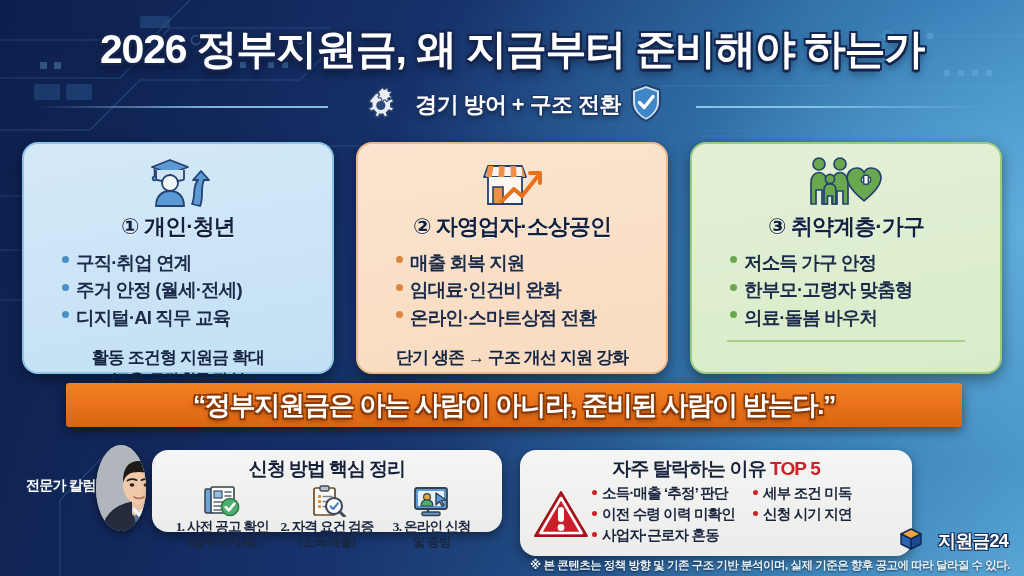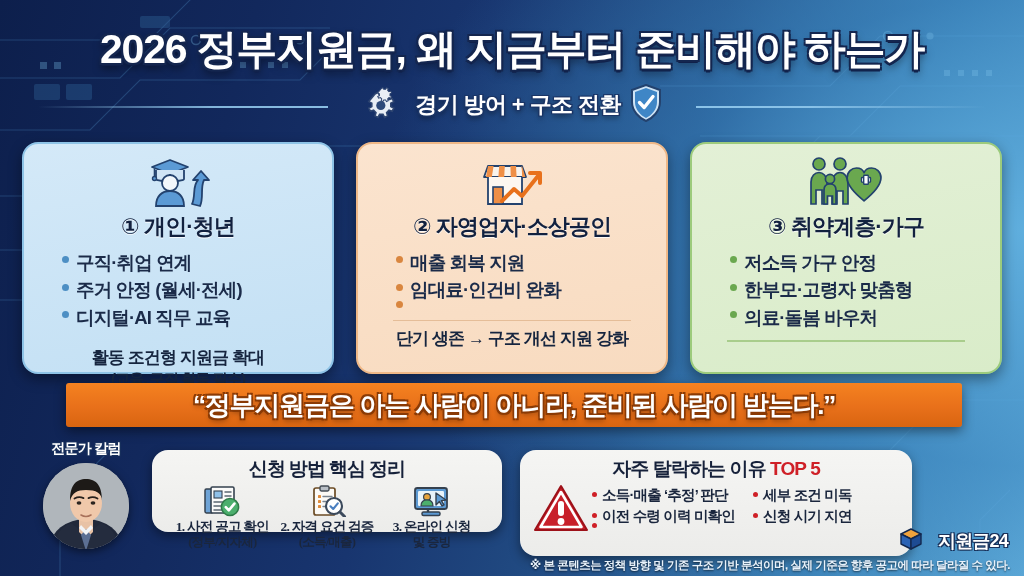--- a/index.html
+++ b/index.html
@@ -109,21 +109,21 @@
   .quote-text {
     font-size: 26px; font-weight: 700; letter-spacing: -1.2px; color: #ffffff;
     white-space: nowrap;
     text-shadow: -1.6px -1.6px 0 #8a3a05, 1.6px -1.6px 0 #8a3a05,
                  -1.6px 1.6px 0 #8a3a05, 1.6px 1.6px 0 #8a3a05, 0 3px 5px rgba(0,0,0,.4);
   }
 
   
   .expert {
     position: absolute; left: 26px; top: 440px; width: 120px;
-    display: flex; flex-direction: column; align-items: center;
+    display: flex; flex-direction: row; align-items: center;
   }
   .expert-label {
     font-size: 14px; font-weight: 700; color: #ffffff; letter-spacing: -0.7px;
     text-shadow: -1.2px -1.2px 0 #18305c, 1.2px -1.2px 0 #18305c,
                  -1.2px 1.2px 0 #18305c, 1.2px 1.2px 0 #18305c;
     white-space: nowrap;
   }
   .avatar {
     width: 86px; height: 86px; border-radius: 50%; margin-top: 5px;
     overflow: hidden; background: #a7adb3;
@@ -316,20 +316,21 @@
         <div class="card-li">
             <span class="bullet"></span>
             <span>매출 회복 지원</span>
           </div>
         <div class="card-li">
             <span class="bullet"></span>
             <span>임대료·인건비 완화</span>
           </div>
         <div class="card-li">
             <span class="bullet"></span>
+            <span>온라인·스마트상점 전환</span>
           </div>
       </div>
       <div class="card-divider"></div>
       <div class="card-foot">
         <span>단기 생존 → 구조 개선 지원 강화</span>
         <span class="sub"></span>
       </div>
     </div>
 
     <div class="card green">
@@ -490,20 +491,21 @@
           <div class="reason-li">
               <span class="rb"></span>
               <span>소득·매출 ‘추정’ 판단</span>
             </div>
           <div class="reason-li">
               <span class="rb"></span>
               <span>이전 수령 이력 미확인</span>
             </div>
           <div class="reason-li">
               <span class="rb"></span>
+              <span>사업자·근로자 혼동</span>
             </div>
         </div>
         <div class="reasons-col">
           <div class="reason-li">
               <span class="rb"></span>
               <span>세부 조건 미독</span>
             </div>
           <div class="reason-li">
               <span class="rb"></span>
               <span>신청 시기 지연</span>

